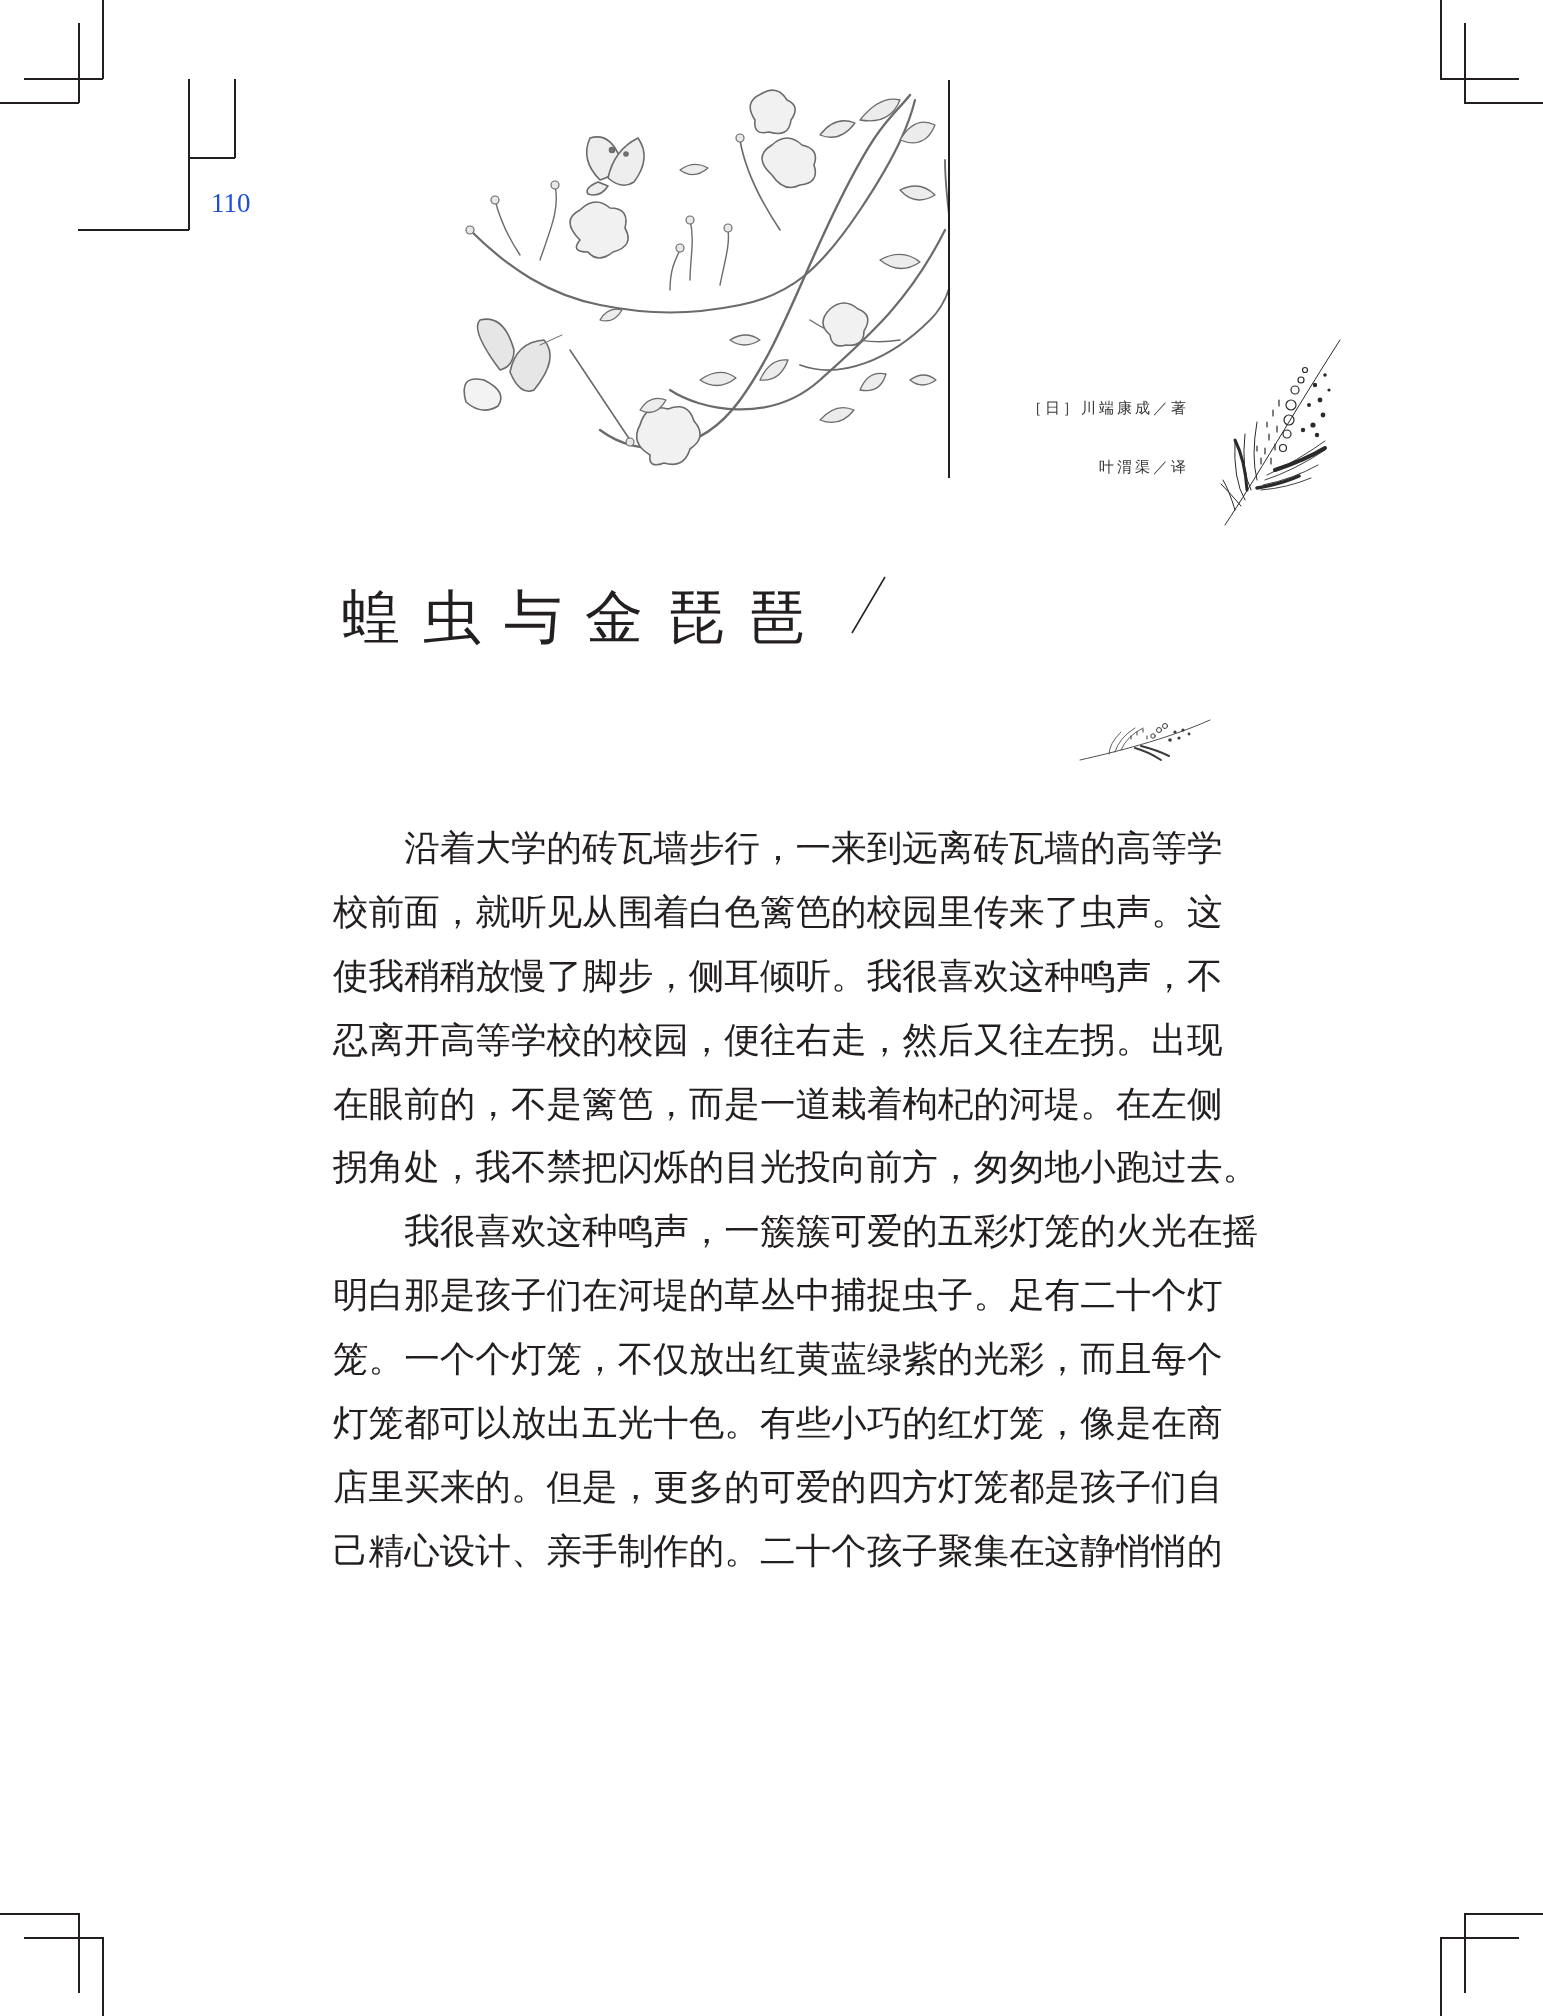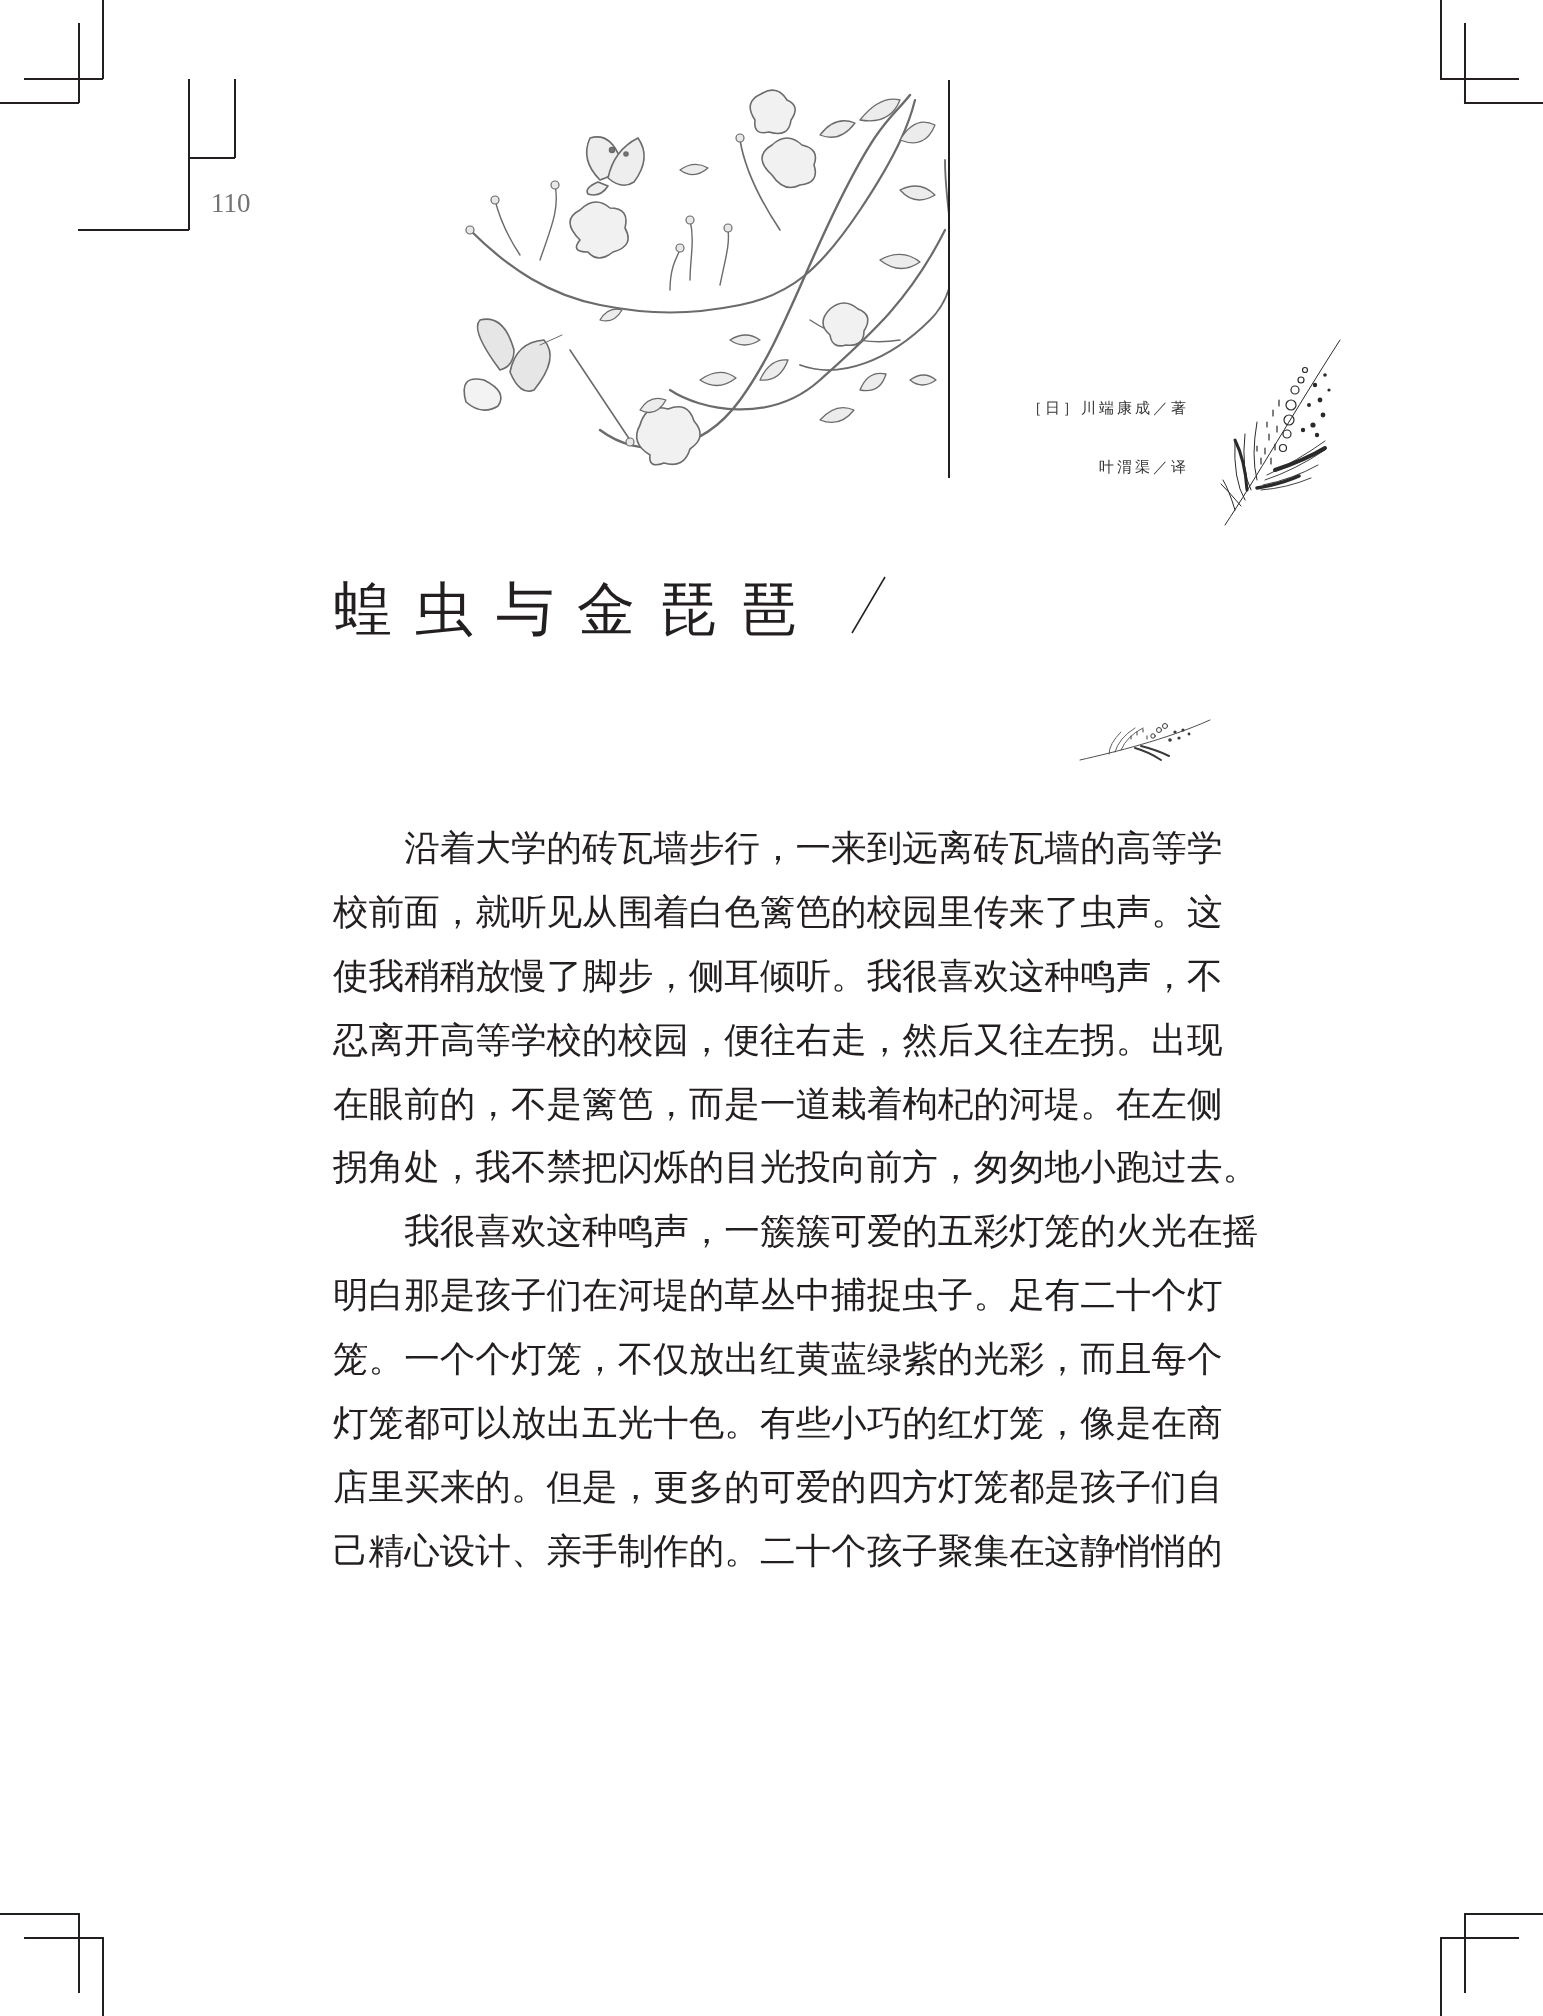--- a/index.html
+++ b/index.html
@@ -1,20 +1,20 @@
 <!DOCTYPE html>
 <html><head>
 <meta charset="utf-8">
 <style>
   html, body { margin:0; padding:0; background:#ffffff; }
   body { width:1543px; height:2016px; position:relative; overflow:hidden;
          font-family:"DejaVu Sans", "Liberation Sans", sans-serif; color:#231f20; }
   .ln { position:absolute; background:#231f20; }
   .page-num { position:absolute; left:211px; top:188px; font-family:"Liberation Serif","DejaVu Serif",serif;
-              font-size:27px; line-height:30px; color:#737373; letter-spacing:0px; }
+              font-size:27px; line-height:30px; color:#1d4ed8; letter-spacing:0px; }
   .illustration { position:absolute; left:440px; top:80px; width:508px; height:400px; }
   .vrule { position:absolute; left:948px; top:80px; width:1.5px; height:398px; background:#231f20; }
   .byline { position:absolute; right:354px; font-size:15px; line-height:24px; color:#333; letter-spacing:3px; white-space:nowrap; }
   .title { position:absolute; left:326px; top:566px; font-size:58px; line-height:70px; letter-spacing:23px;
            color:#231f20; font-weight:normal; white-space:nowrap; }
   .title-slash { position:absolute; left:850px; top:576px; width:36px; height:58px; }
   .feather-big { position:absolute; left:1205px; top:330px; width:140px; height:200px; }
   .feather-small { position:absolute; left:1075px; top:712px; width:140px; height:54px; }
   .body-text { position:absolute; left:333px; top:826px; width:860px; }
   .body-line { display:block; height:63.9px; font-size:35.6px; line-height:44px; white-space:nowrap; color:#231f20;
@@ -158,21 +158,21 @@
         <circle cx="84" cy="90" r="5"></circle>
       <circle cx="82" cy="104" r="4"></circle>
         <circle cx="96" cy="50" r="3"></circle>
         <circle cx="100" cy="40" r="2.5"></circle>
       <circle cx="78" cy="118" r="3.5"></circle>
     </g>
     <path d="M68 80 v6 M72 96 v6 M64 104 v6 M70 114 v6 M60 118 v6 M56 128 v6 M66 128 v6 M74 70 v6 M62 92 v5 M52 116 v5" stroke-width="1.2"></path>
   </svg>
 </div>
 
-<h1 class="title" style="margin:8px;">蝗虫与金琵琶</h1>
+<h1 class="title" style="margin:16px;">蝗虫与金琵琶</h1>
 <div class="title-slash">
   <svg width="36" height="58" viewBox="0 0 36 58">
       <line x1="35" y1="1" x2="2" y2="57" stroke="#231f20" stroke-width="1.5"></line>
     </svg>
 </div>
 
 <div class="feather-small">
   <svg width="140" height="54" viewBox="0 0 140 54" fill="none" stroke="#3a3a3a" stroke-linecap="round">
     <path d="M5 48 C40 40, 90 28, 135 8" stroke-width="0.9"></path>
     <path d="M40 40 q4 -14 20 -24 M46 38 q6 -14 22 -22 M34 42 q0 -10 12 -22" stroke-width="0.8"></path>

